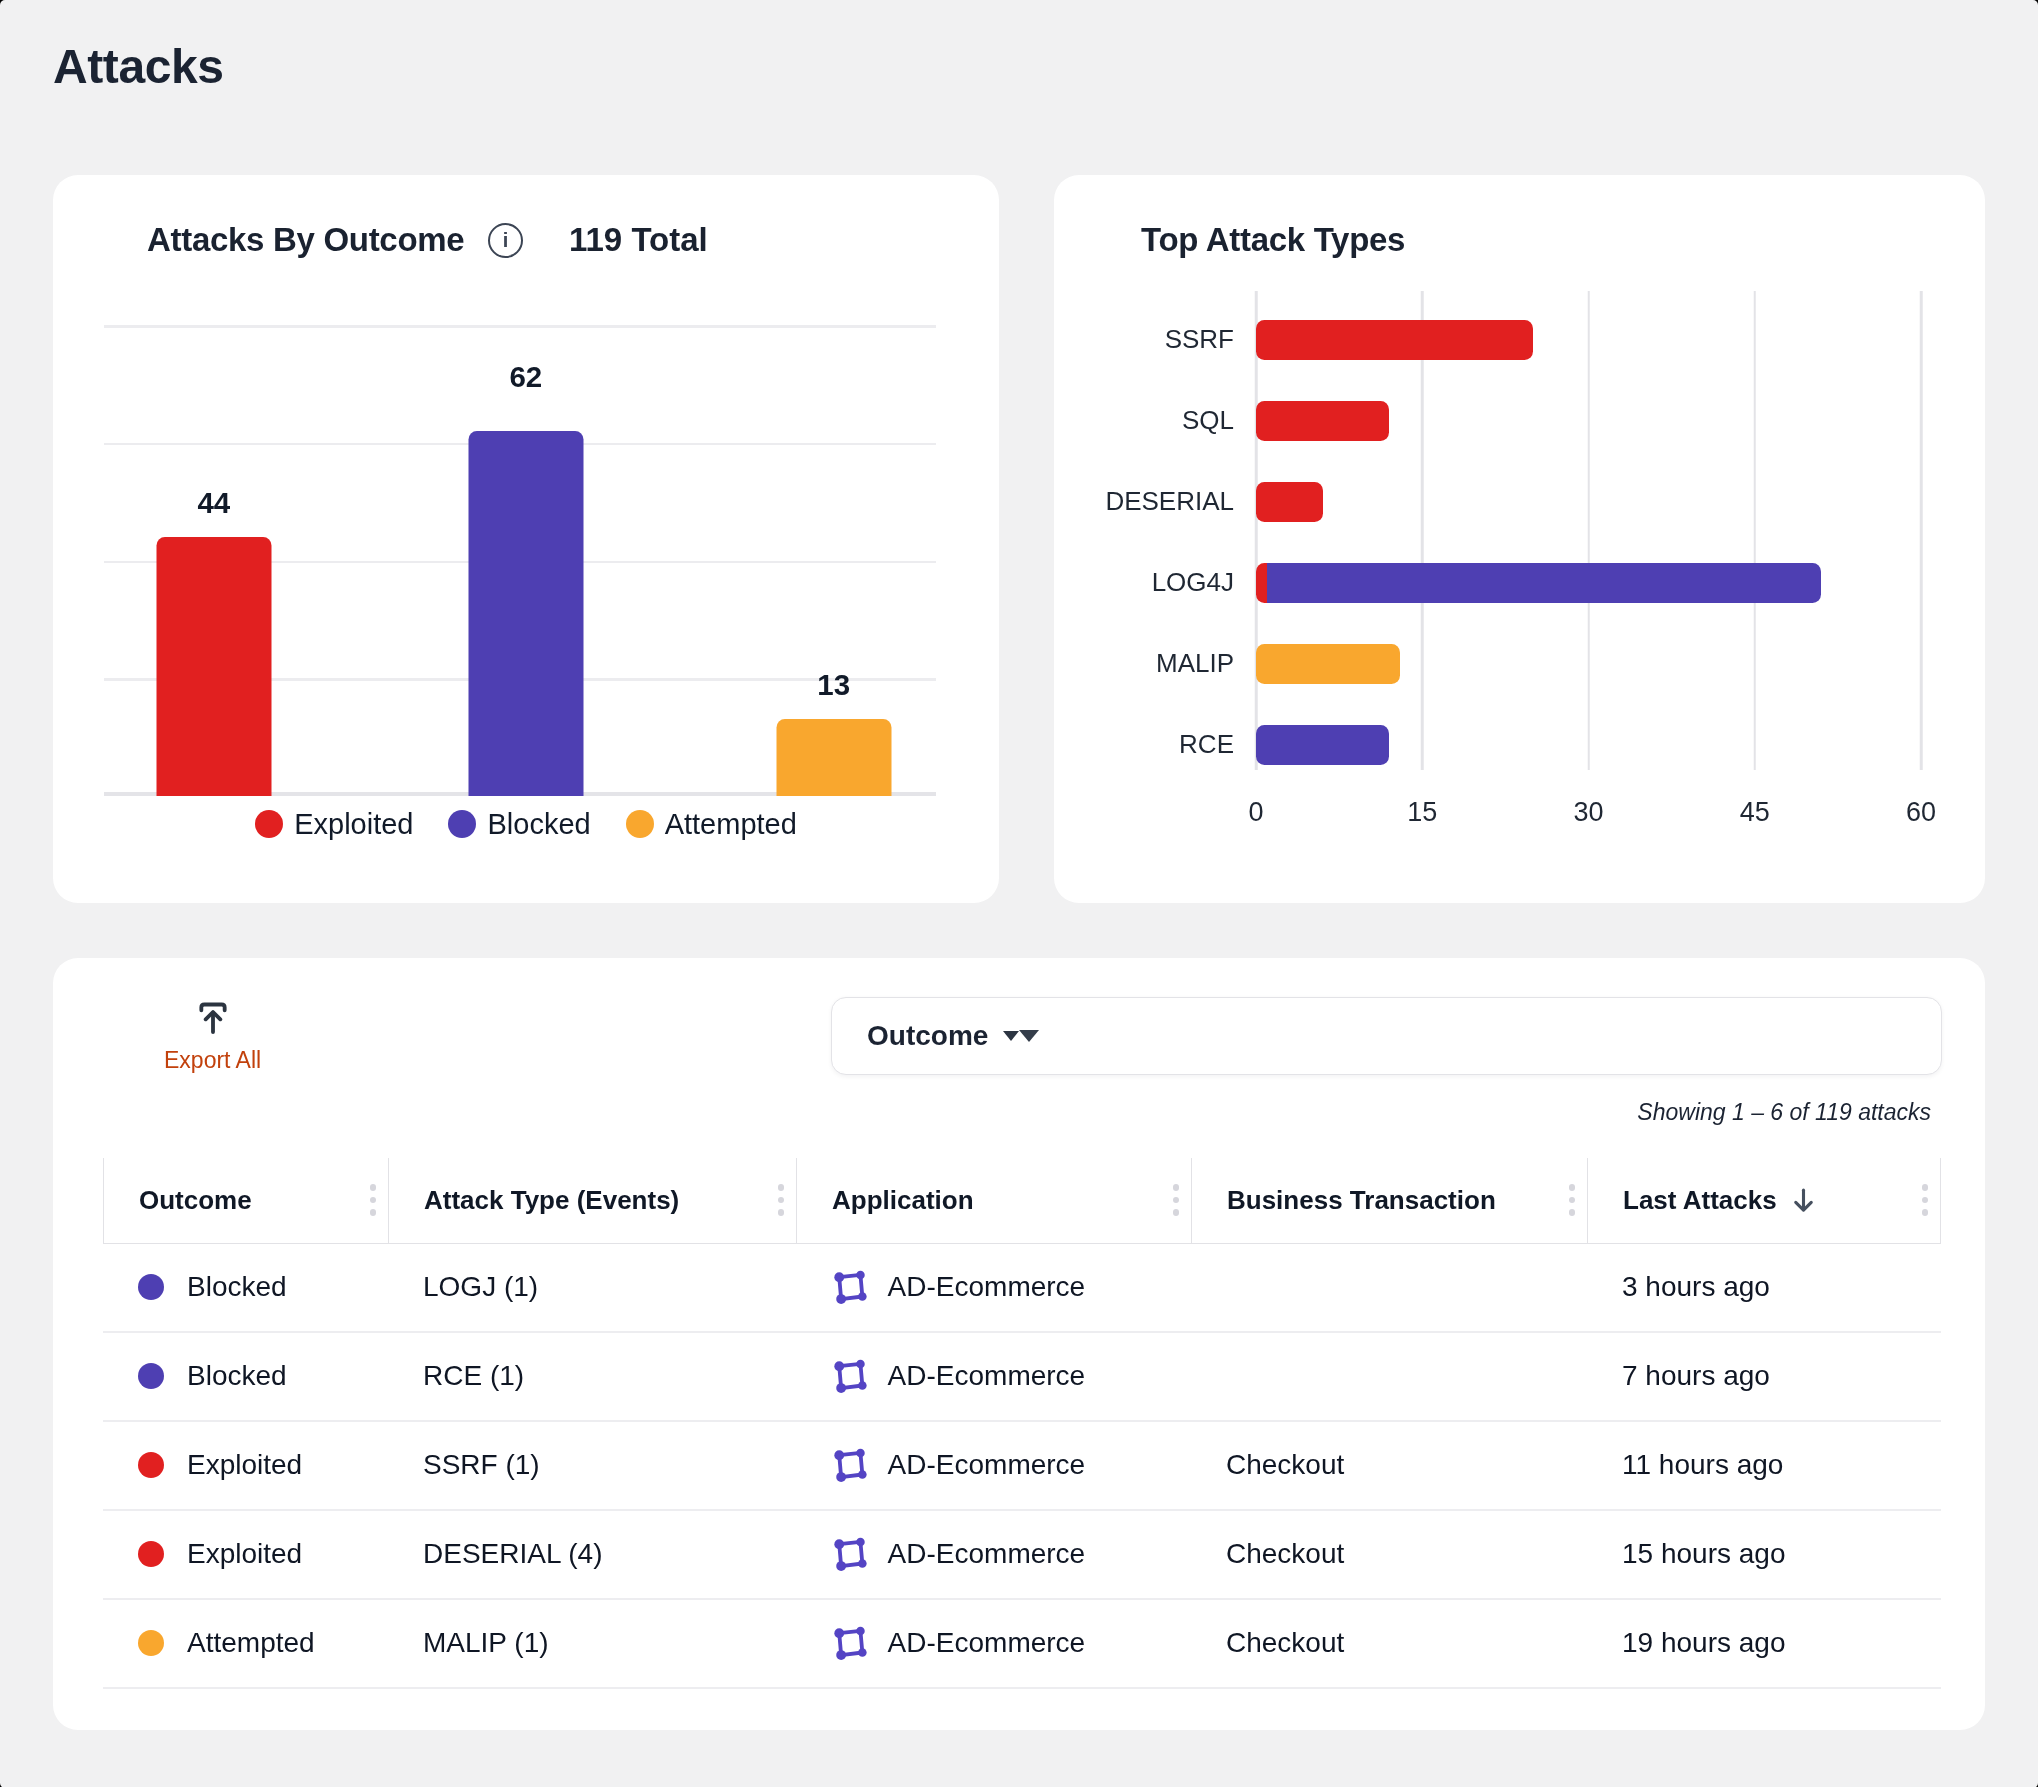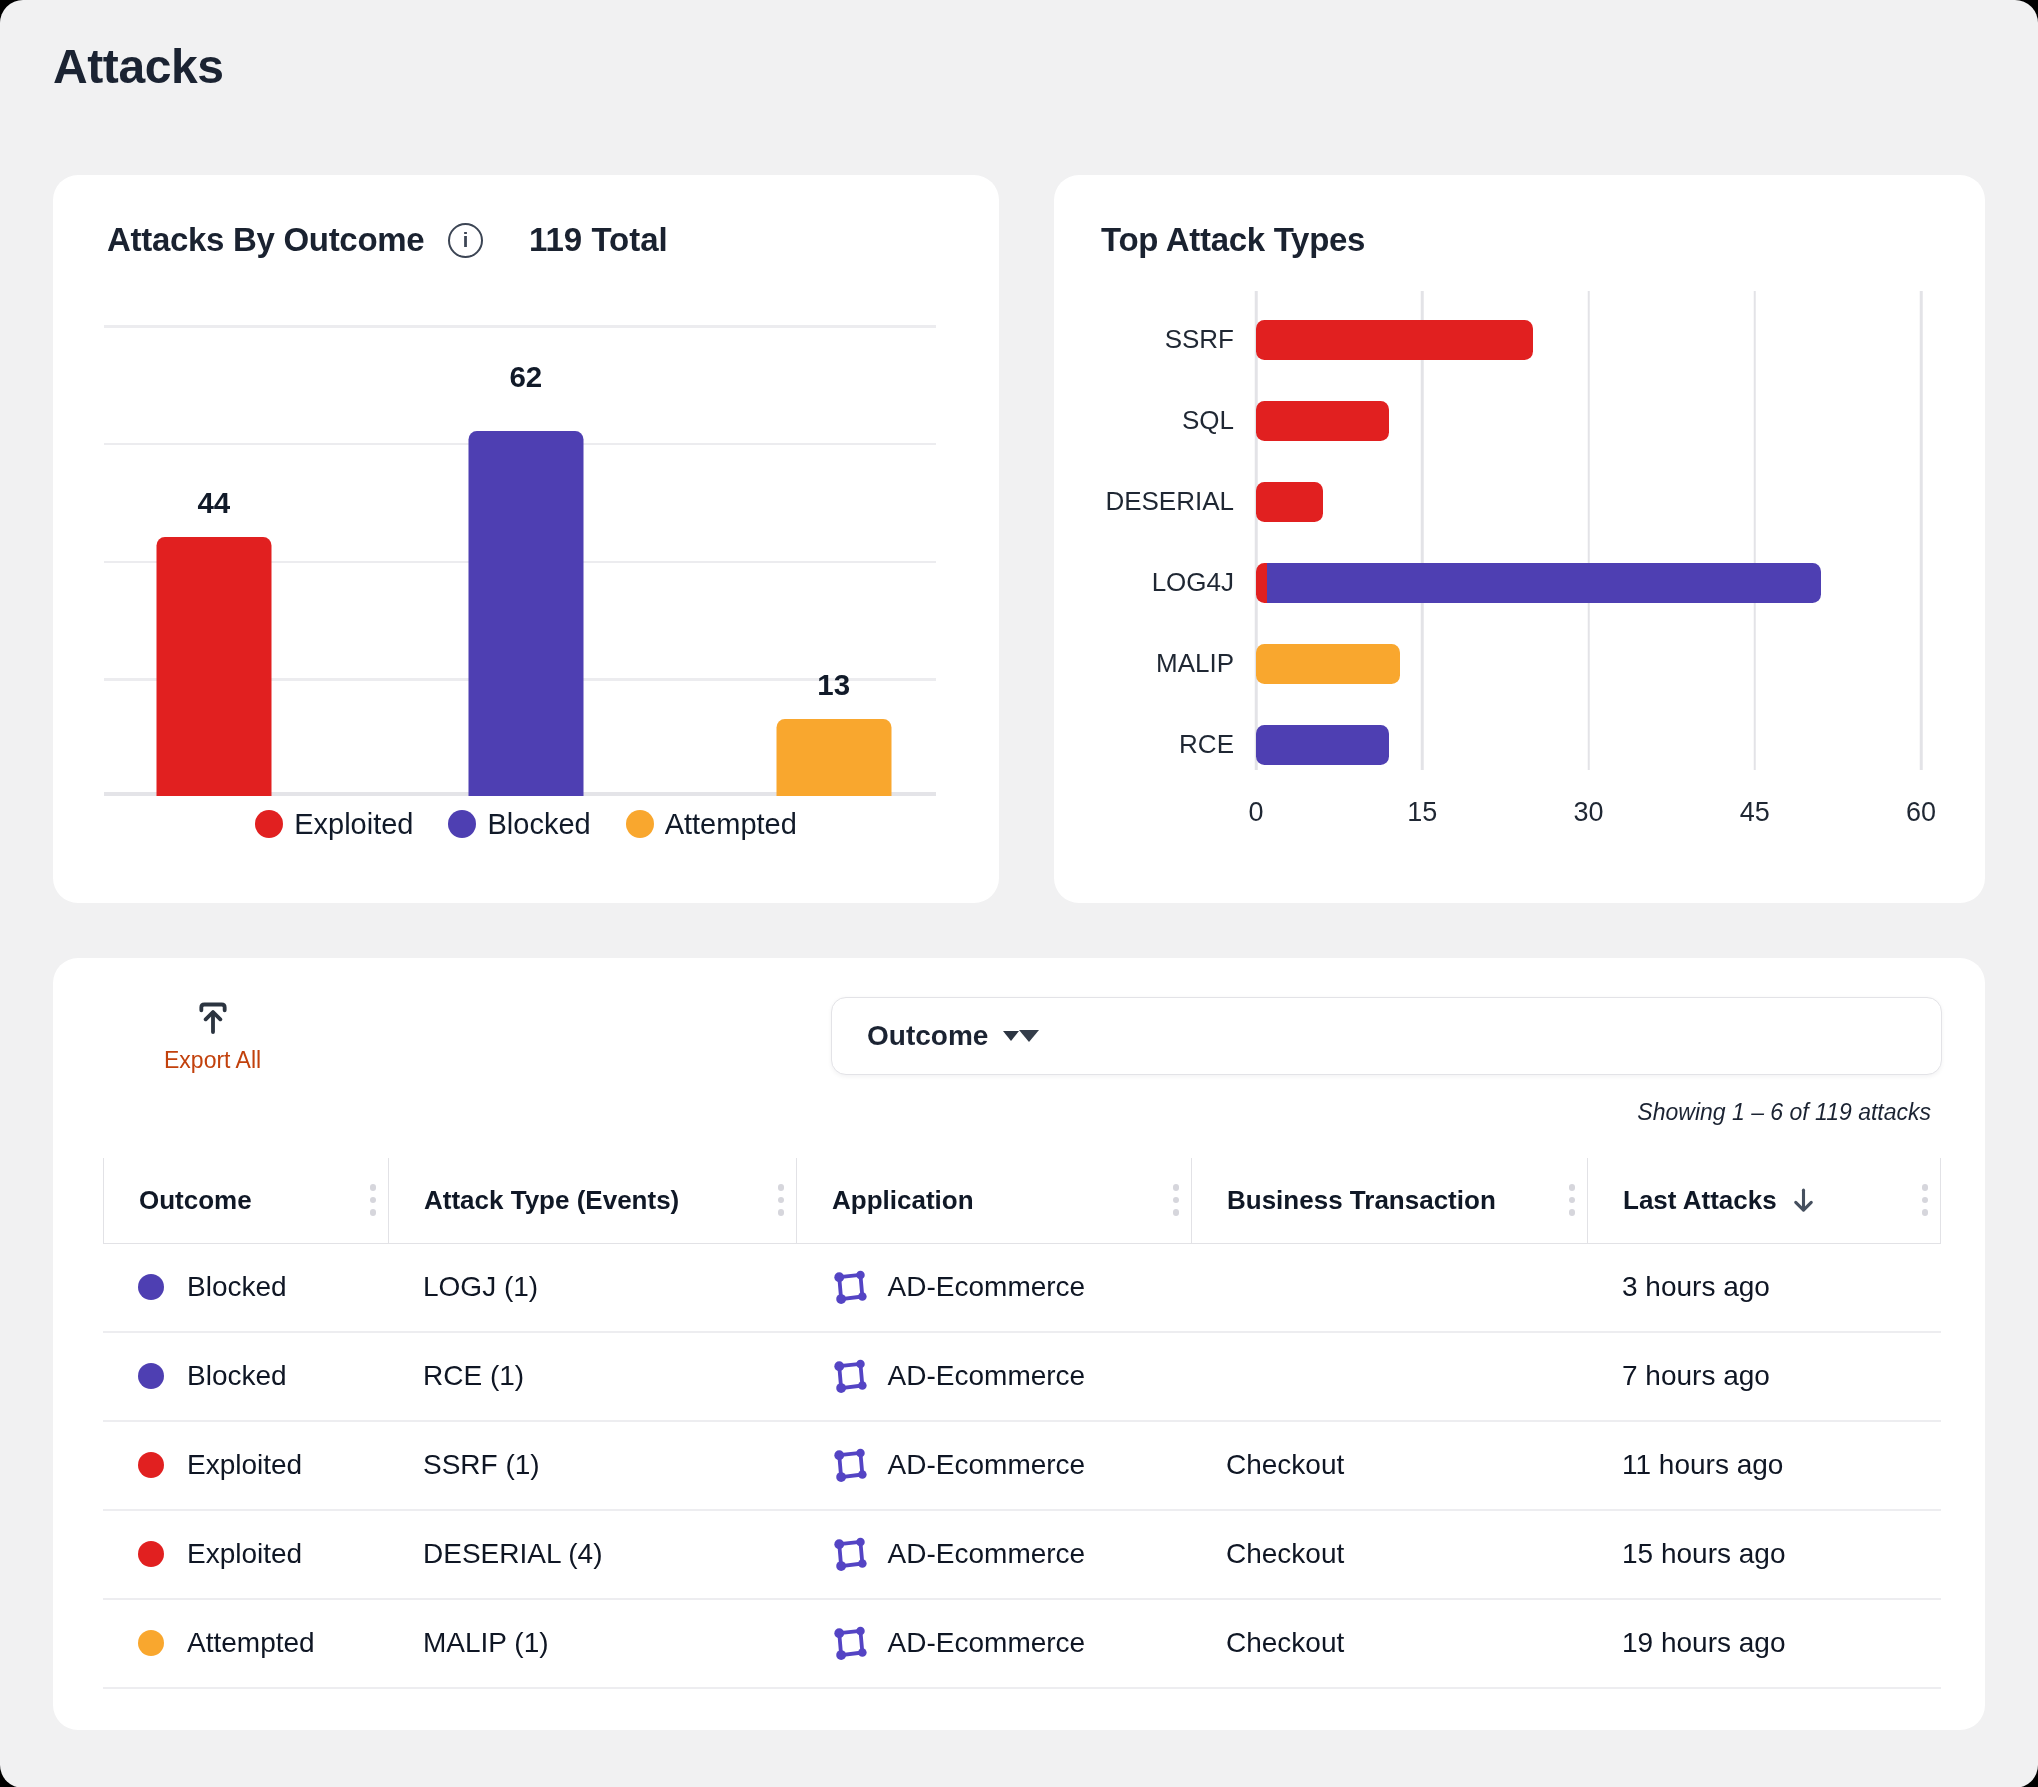--- a/index.html
+++ b/index.html
@@ -1,28 +1,28 @@
 <!DOCTYPE html>
 <html style="font-size:13.5px"><head>
 <meta charset="utf-8">
 <style>
   * { margin:0; padding:0; box-sizing:border-box; }
   html,body { background:#000; }
   body { font-family:"Liberation Sans", sans-serif; color:#101826; }
-  .page { width:2038px; height:1788px; background:#f1f1f2; border-radius:23px; overflow:hidden; padding:0 53px; position:relative; }
+  .page { width:2038px; height:1788px; background:#f1f1f2; border-radius:5px; overflow:hidden; padding:0 53px; position:relative; }
 
   h1.page-title { margin-top:39px; font-size:48px; font-weight:700; color:#1b2332; letter-spacing:-0.4px; }
 
   .charts-row { display:flex; gap:55px; margin-top:81px; height:728px; }
   .card { background:#fff; border-radius:25px; }
 
   
   .chart-card-left { width:946px; height:728px; padding-top:46px; }
   .card-head { display:flex; align-items:center; padding:0 54px; }
-  .card-title { font-size:33px; font-weight:700; color:#1a2230; letter-spacing:-0.3px; }
+  .card-title { font-size:33px; font-weight:700; color:#1a2230; letter-spacing:-0.3px;margin-left:40px; }
   .info-badge { width:35px; height:35px; border:2.5px solid #3c4554; border-radius:50%; display:flex; align-items:center; justify-content:center; font-size:20px; font-weight:600; color:#3c4554; margin-left:23.6px; flex:none; }
   .total-label { font-size:33px; font-weight:700; color:#1a2230; margin-left:46px; }
 
   .vchart { margin:66px 63px 0 51px; height:471px; position:relative; }
   .gl { position:absolute; left:0; right:0; height:2.5px; background:#ececef; }
   .gl.g0{top:0;} .gl.g1{top:25%;} .gl.g2{top:50%;} .gl.g3{top:75%;}
   .gl.base { bottom:0; height:4.2px; background:#e4e4e8; }
   .vbar-slot { position:absolute; bottom:0; height:100%; width:115px; transform:translateX(-50%); display:flex; flex-direction:column; align-items:center; justify-content:flex-end; }
   .vbar-value { font-size:29.5px; font-weight:700; color:#111a29; margin-bottom:17px; }
   .vbar { width:100%; border-radius:8.4px 8.4px 0 0; }

